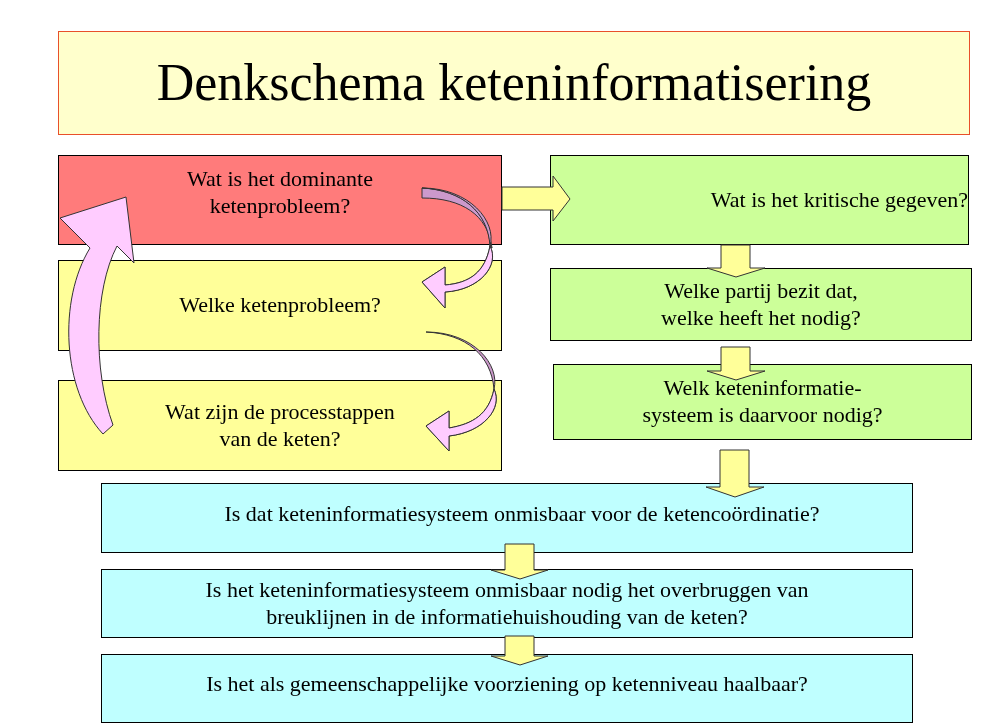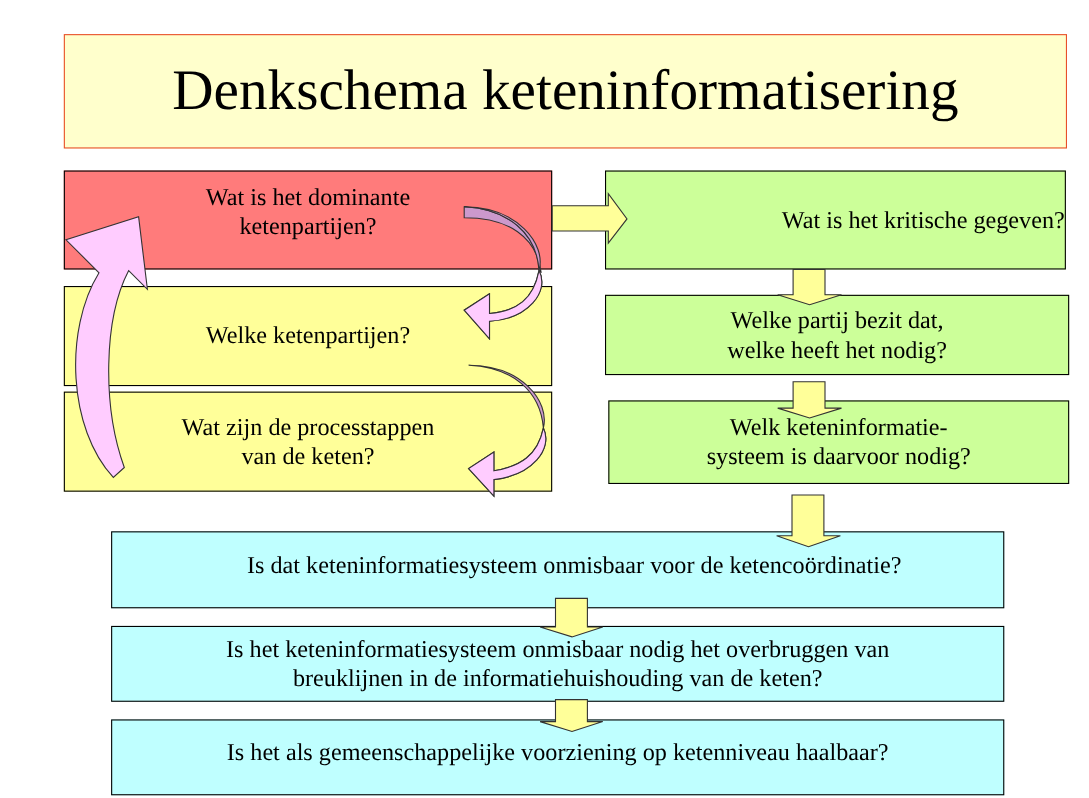--- a/index.html
+++ b/index.html
@@ -19,26 +19,26 @@
 </style>
 </head>
 <body>
 
 <div class="box title">
   <span>Denkschema keteninformatisering</span>
 </div>
 
 <div class="box red t22" style="left:58px; top:155px; width:444px; height:90px;">
   <span class="lbl" style="margin-bottom:14px;">Wat is het dominante
-ketenpartijen?</span>
+ketenprobleem?</span>
 </div>
 <div class="box yel t22" style="left:58px; top:260px; width:444px; height:91px;">
-  <span class="lbl">Welke ketenpartijen?</span>
+  <span class="lbl">Welke ketenprobleem?</span>
 </div>
-<div class="box yel t22" style="left:58px; top:356px; width:444px; height:91px;">
+<div class="box yel t22" style="left:58px; top:380px; width:444px; height:91px;">
   <span class="lbl">Wat zijn de processtappen
 van de keten?</span>
 </div>
 
 <div class="box grn t22" style="left:550px; top:155px; width:419px; height:90px;justify-content:flex-end;">
   <span class="lbl">Wat is het kritische gegeven?</span>
 </div>
 <div class="box grn t22" style="left:550px; top:268px; width:422px; height:73px;">
   <span class="lbl">Welke partij bezit dat,
 welke heeft het nodig?</span>

